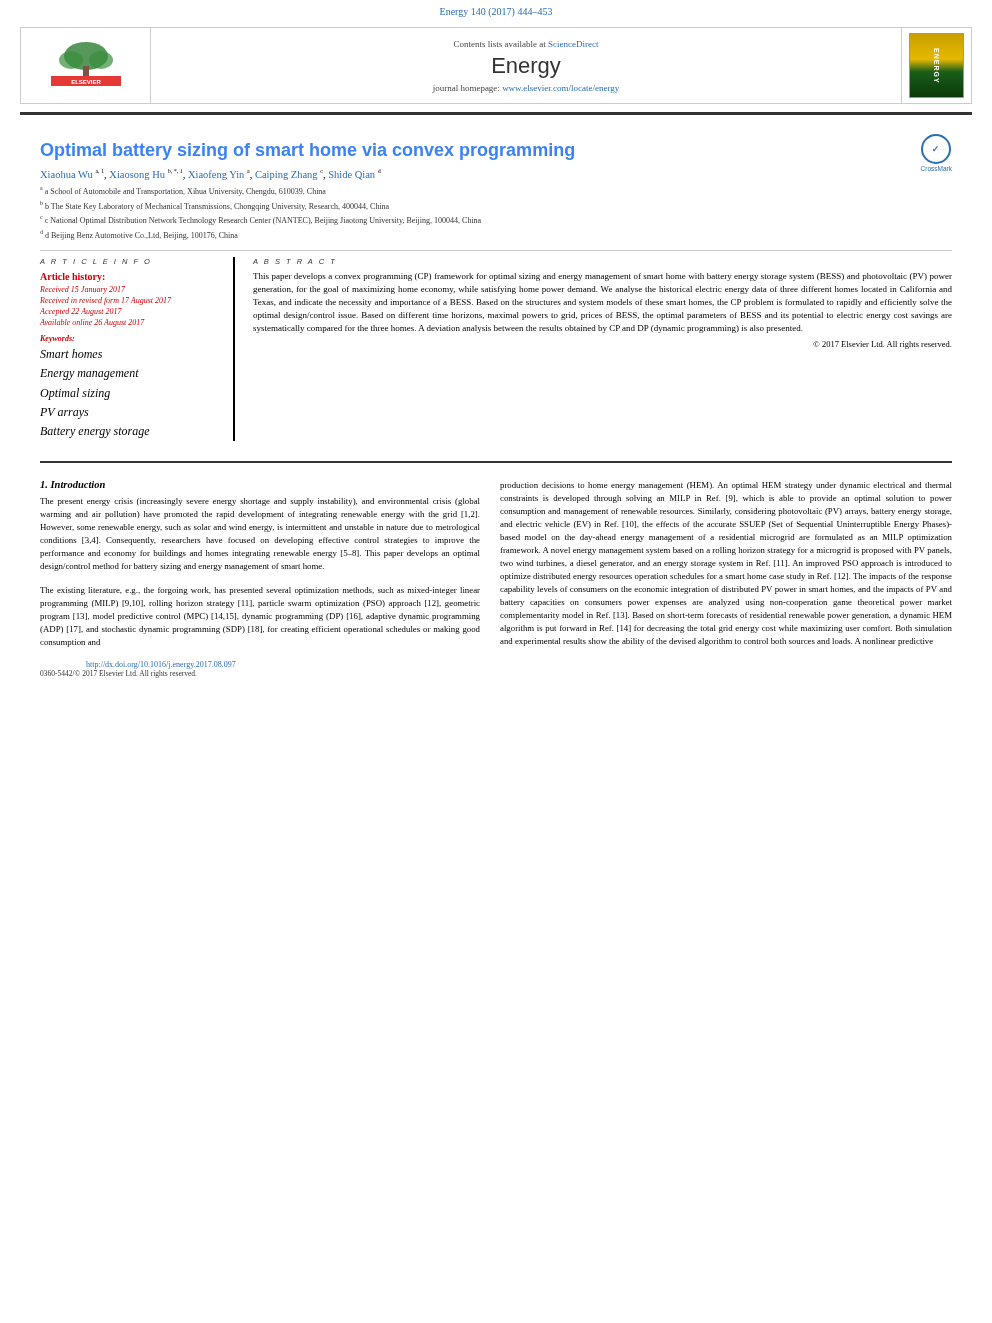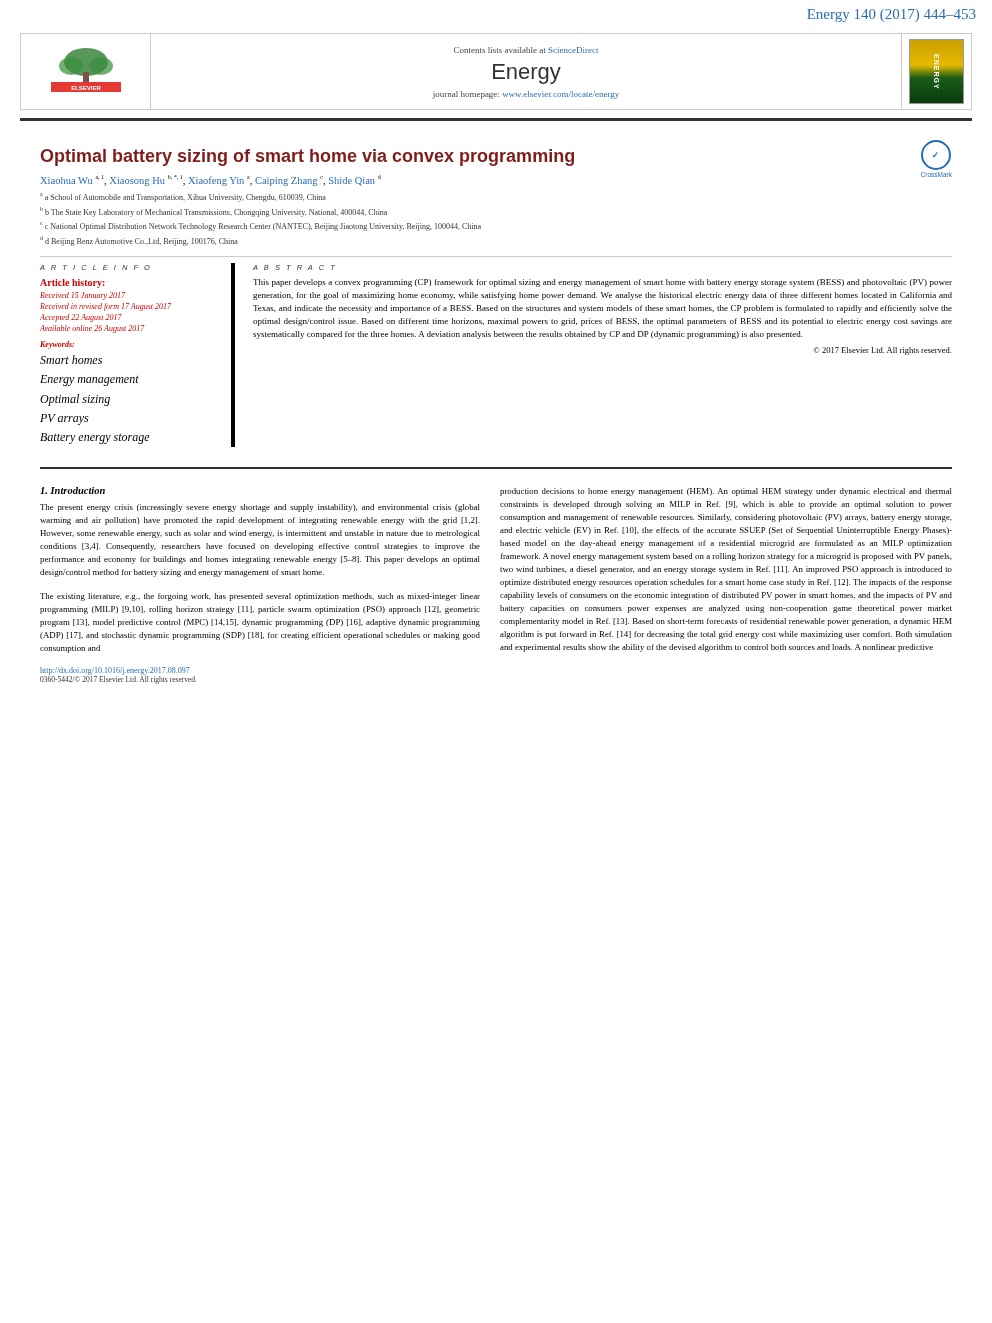--- a/index.html
+++ b/index.html
@@ -5,23 +5,23 @@
     * { margin: 0; padding: 0; box-sizing: border-box; }
     body {
       background: #fff;
       font-family: 'Times New Roman', Times, serif;
       font-size: 10px;
       color: #000;
       width: 992px;
       min-height: 1323px;
     }
     .top-bar {
-      text-align: right;
+      text-align: center;
       padding: 6px 16px 4px;
-      font-size: 15px;
+      font-size: 10px;
       color: #2a6db5;
       border-bottom: none;
     }
     .journal-header {
       display: flex;
       align-items: stretch;
       border: 1px solid #ccc;
       margin: 6px 20px 0 20px;
     }
     .journal-header-left {
@@ -94,21 +94,21 @@
       margin: 8px 20px 0;
     }
     .paper-content {
       padding: 10px 40px 10px 40px;
     }
     .paper-title {
       font-size: 18px;
       font-family: Arial, sans-serif;
       font-weight: bold;
       margin: 14px 0 6px 0;
-      color: #7f1d1d;
+      color: #3b82f6;
       line-height: 1.3;
     }
     .crossmark {
       float: right;
       margin-top: -5px;
     }
     .crossmark-circle {
       width: 30px;
       height: 30px;
       border-radius: 50%;
@@ -145,21 +145,21 @@
       margin: 6px 0;
     }
     .two-col {
       display: flex;
       gap: 18px;
       margin-top: 6px;
     }
     .left-col {
       width: 195px;
       flex-shrink: 0;
-      border-right: 4px solid #000000;
+      border-right: 2px solid #000000;
       padding-right: 14px;
     }
     .right-col {
       flex: 1;
     }
     .section-label {
       font-family: Arial, sans-serif;
       font-size: 7.5px;
       letter-spacing: 2px;
       color: #333;
@@ -249,20 +249,21 @@
       border-top: 1px solid #ccc;
       margin-top: 8px;
       padding-top: 4px;
       font-size: 7.5px;
       color: #000;
     }
     .doi-line {
       font-size: 8px;
       color: #2a6db5;
       margin-top: 6px;
+      margin-left: 46px;
     }
     .issn-line {
       font-size: 7.5px;
       color: #333;
     }
     sup {
       font-size: 6px;
     }
   </style>
 </head>
@@ -326,21 +327,21 @@
     <a class="author-link" href="#">Xiaofeng Yin</a>
     <sup>a</sup>,
     <a class="author-link" href="#">Caiping Zhang</a>
     <sup>c</sup>,
     <a class="author-link" href="#">Shide Qian</a>
     <sup>d</sup>
   </div>
 
   <div class="affiliations">
     <div class="affil-line"><sup>a</sup> <span>a School of Automobile and Transportation, Xihua University, Chengdu, 610039, China</span></div>
-    <div class="affil-line"><sup>b</sup> <span>b The State Key Laboratory of Mechanical Transmissions, Chongqing University, National, 400044, China</span></div>
+    <div class="affil-line"><sup>b</sup> <span>b The State Key Laboratory of Mechanical Transmissions, Chongqing University, Research, 400044, China</span></div>
     <div class="affil-line"><sup>c</sup> <span>c National Optimal Distribution Network Technology Research Center (NANTEC), Beijing Jiaotong University, Beijing, 100044, China</span></div>
     <div class="affil-line"><sup>d</sup> <span>d Beijing Benz Automotive Co.,Ltd, Beijing, 100176, China</span></div>
   </div>
 
   <div class="divider-thin"></div>
 
   <div class="two-col">
 
     <div class="left-col">
       <div class="section-label">A R T I C L E   I N F O</div>

